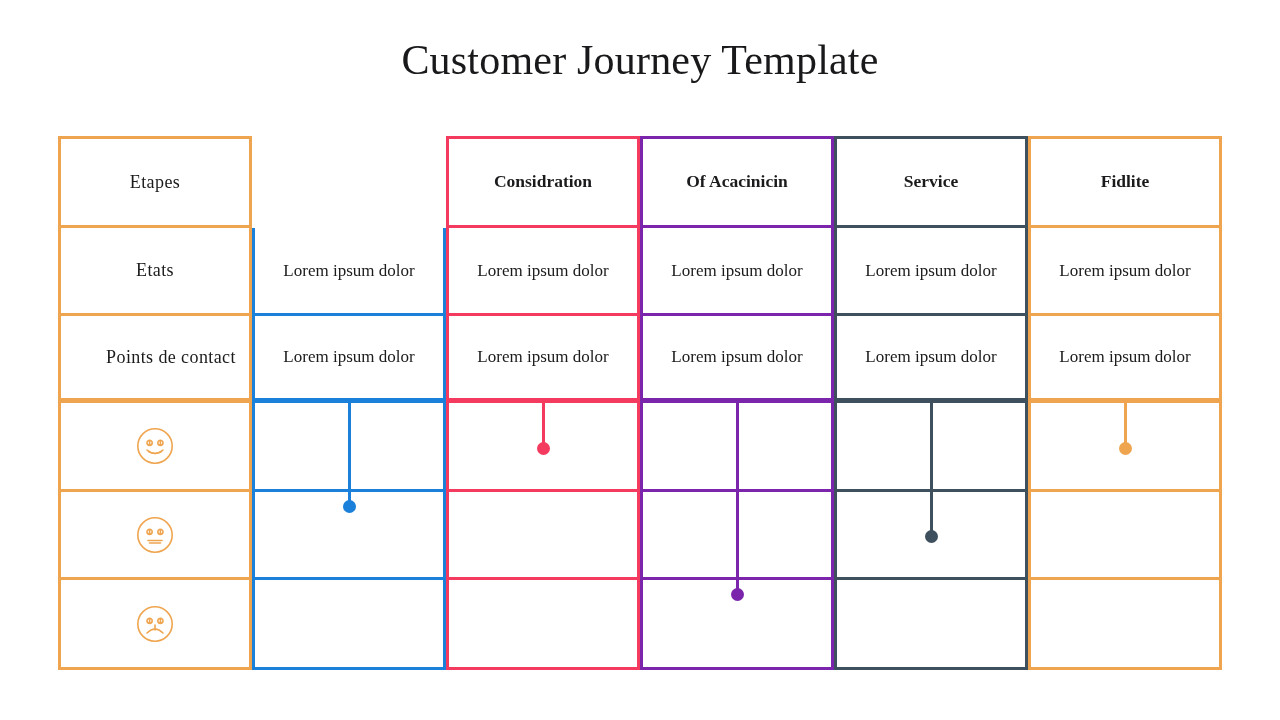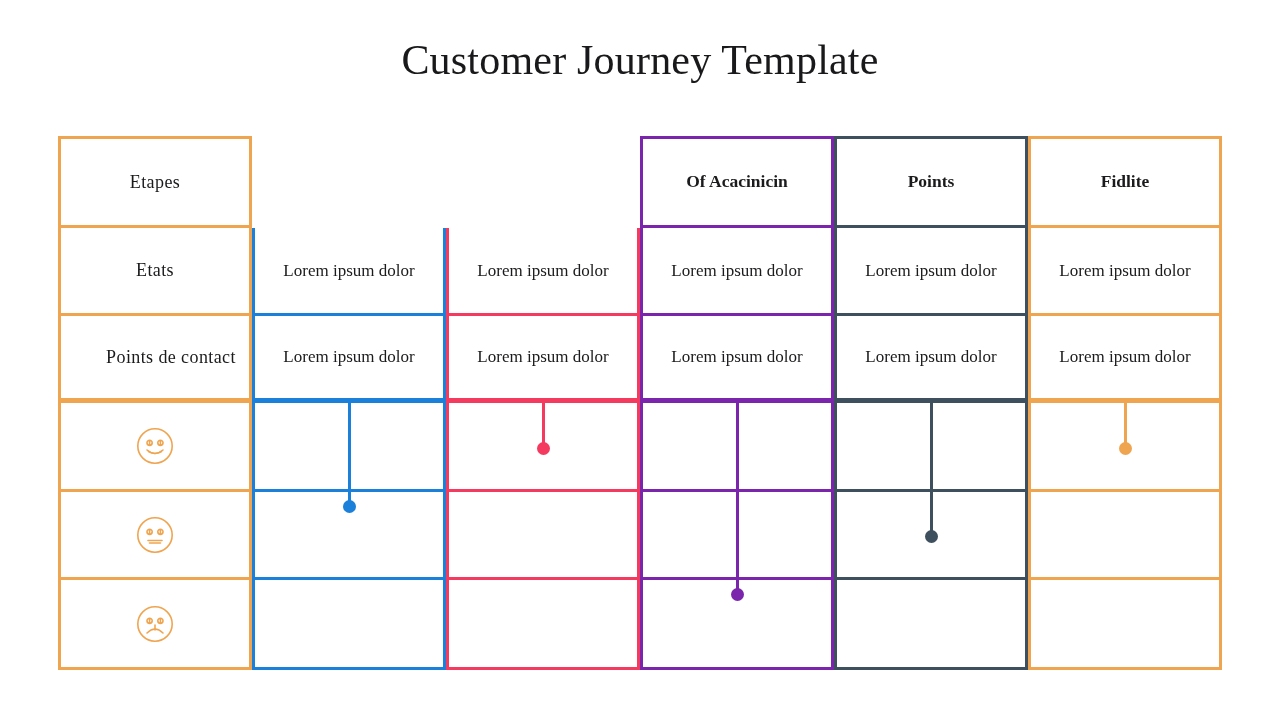--- a/index.html
+++ b/index.html
@@ -163,20 +163,23 @@
           <span class="celltext">Lorem ipsum dolor</span>
         </div>
         <div class="jcell" style="top: 180px; height: 87px; border-width: 0px 3px 5px; border-style: solid; border-color: rgb(27, 128, 217); border-image: initial;">
           <span class="celltext">Lorem ipsum dolor</span>
         </div>
         <div class="mood-cell" style="top: 267px; height: 89px; border-width: 0px 3px 3px; border-style: solid; border-color: rgb(27, 128, 217); border-image: initial;"></div>
         <div class="mood-cell" style="top: 356px; height: 88px; border-width: 0px 3px 3px; border-style: solid; border-color: rgb(27, 128, 217); border-image: initial;"></div>
         <div class="mood-cell" style="top: 444px; height: 90px; border-width: 0px 3px 3px; border-style: solid; border-color: rgb(27, 128, 217); border-image: initial;"></div>
       </div>
       <div class="jcol" style="left: 388px; width: 194px;">
+        <div class="jcell head" style="top: 0px; height: 92px; border: 3px solid rgb(244, 58, 94);">
+          <span class="celltext">Considration</span>
+        </div>
         <div class="jcell" style="top: 92px; height: 88px; border-width: 0px 3px 3px; border-style: solid; border-color: rgb(244, 58, 94); border-image: initial;">
           <span class="celltext">Lorem ipsum dolor</span>
         </div>
         <div class="jcell" style="top: 180px; height: 87px; border-width: 0px 3px 5px; border-style: solid; border-color: rgb(244, 58, 94); border-image: initial;">
           <span class="celltext">Lorem ipsum dolor</span>
         </div>
         <div class="mood-cell" style="top: 267px; height: 89px; border-width: 0px 3px 3px; border-style: solid; border-color: rgb(244, 58, 94); border-image: initial;"></div>
         <div class="mood-cell" style="top: 356px; height: 88px; border-width: 0px 3px 3px; border-style: solid; border-color: rgb(244, 58, 94); border-image: initial;"></div>
         <div class="mood-cell" style="top: 444px; height: 90px; border-width: 0px 3px 3px; border-style: solid; border-color: rgb(244, 58, 94); border-image: initial;"></div>
       </div>
@@ -189,21 +192,21 @@
         </div>
         <div class="jcell" style="top: 180px; height: 87px; border-width: 0px 3px 5px; border-style: solid; border-color: rgb(122, 37, 172); border-image: initial;">
           <span class="celltext">Lorem ipsum dolor</span>
         </div>
         <div class="mood-cell" style="top: 267px; height: 89px; border-width: 0px 3px 3px; border-style: solid; border-color: rgb(122, 37, 172); border-image: initial;"></div>
         <div class="mood-cell" style="top: 356px; height: 88px; border-width: 0px 3px 3px; border-style: solid; border-color: rgb(122, 37, 172); border-image: initial;"></div>
         <div class="mood-cell" style="top: 444px; height: 90px; border-width: 0px 3px 3px; border-style: solid; border-color: rgb(122, 37, 172); border-image: initial;"></div>
       </div>
       <div class="jcol" style="left: 776px; width: 194px;">
         <div class="jcell head" style="top: 0px; height: 92px; border: 3px solid rgb(62, 79, 94);">
-          <span class="celltext">Points</span>
+          <span class="celltext">Service</span>
         </div>
         <div class="jcell" style="top: 92px; height: 88px; border-width: 0px 3px 3px; border-style: solid; border-color: rgb(62, 79, 94); border-image: initial;">
           <span class="celltext">Lorem ipsum dolor</span>
         </div>
         <div class="jcell" style="top: 180px; height: 87px; border-width: 0px 3px 5px; border-style: solid; border-color: rgb(62, 79, 94); border-image: initial;">
           <span class="celltext">Lorem ipsum dolor</span>
         </div>
         <div class="mood-cell" style="top: 267px; height: 89px; border-width: 0px 3px 3px; border-style: solid; border-color: rgb(62, 79, 94); border-image: initial;"></div>
         <div class="mood-cell" style="top: 356px; height: 88px; border-width: 0px 3px 3px; border-style: solid; border-color: rgb(62, 79, 94); border-image: initial;"></div>
         <div class="mood-cell" style="top: 444px; height: 90px; border-width: 0px 3px 3px; border-style: solid; border-color: rgb(62, 79, 94); border-image: initial;"></div>

